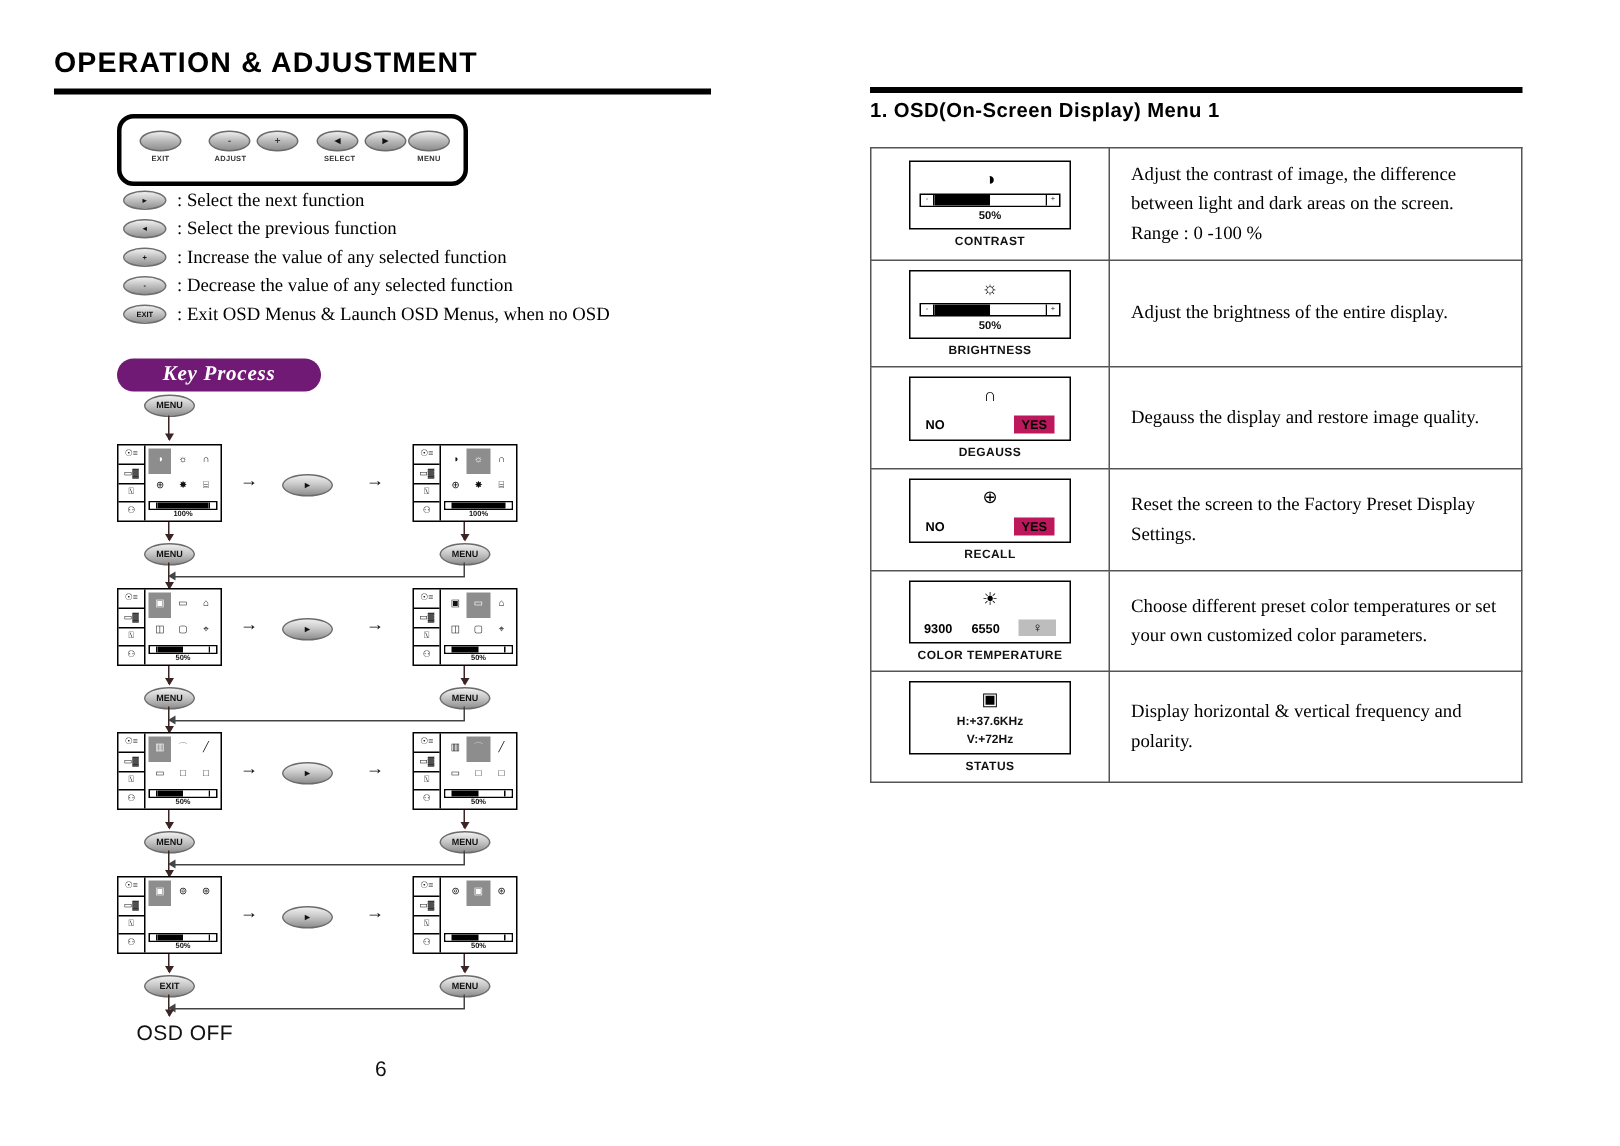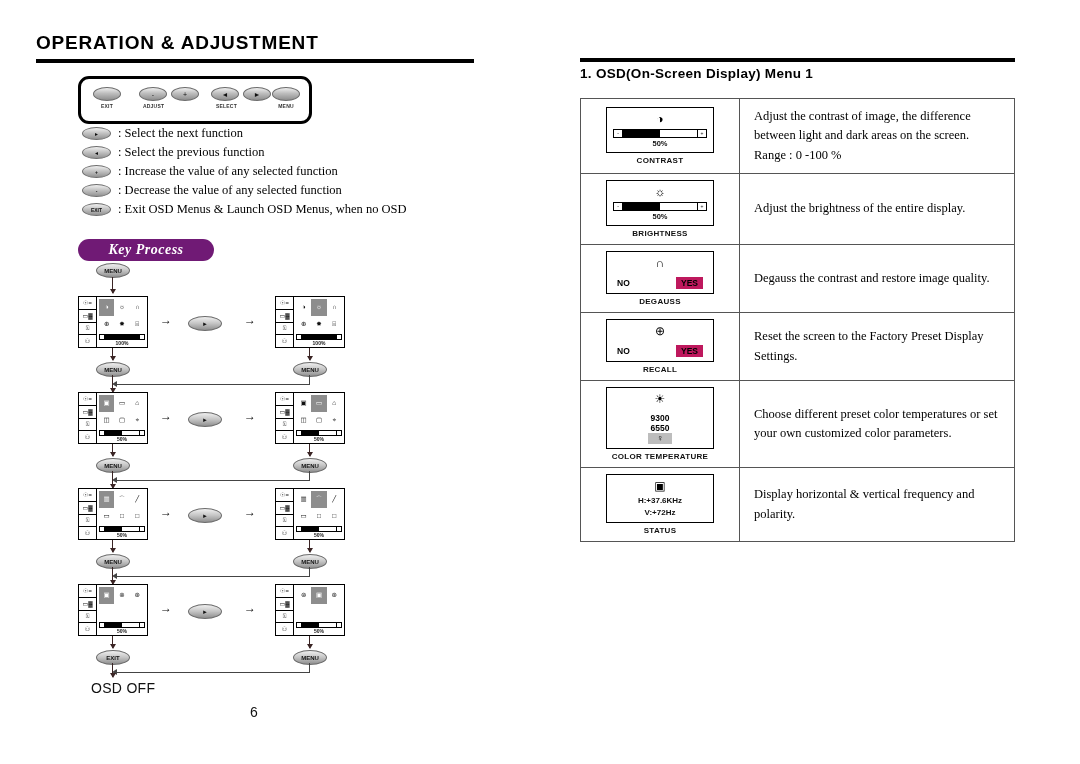--- a/index.html
+++ b/index.html
@@ -168,21 +168,21 @@
   }
   .box-yn{
     display:flex;justify-content:space-between;align-items:center;
     margin-top:6px;padding:0 4px;
     font-family:"Liberation Sans", sans-serif;font-size:8.5px;font-weight:bold;
   }
   .box-yn .yes{background:#be185d;padding:1px 5px;}
   .box-ct{
     display:flex;justify-content:space-between;align-items:center;
     margin-top:6px;padding:0 3px;
-    font-family:"Liberation Sans", sans-serif;font-size:8.5px;font-weight:bold;flex-direction:column;
+    font-family:"Liberation Sans", sans-serif;font-size:8.5px;font-weight:bold;
   }
   .box-ct .usr{background:#bdbdbd;padding:0px 9px;font-size:9px;line-height:11px;}
   .box-stat{
     font-family:"Liberation Sans", sans-serif;font-size:8px;font-weight:bold;
     line-height:10px;margin-top:2px;color:#111;
   }
   .box-caption{
     font-family:"Liberation Sans", sans-serif;
     font-size:8px;font-weight:bold;letter-spacing:0.3px;margin-top:3px;color:#111;
   }
@@ -560,21 +560,21 @@
           <td class="cell-desc">
             <span class="ln">Adjust the brightness of the entire display.</span>
           </td>
         </tr>
         <tr>
           <td class="cell-icon"><div class="box"><div class="box-glyph">∩</div><div class="box-yn">
                 <span class="no">NO</span>
                 <span class="yes">YES</span>
               </div></div><div class="box-caption">DEGAUSS</div></td>
           <td class="cell-desc">
-            <span class="ln">Degauss the contrast and restore image quality.</span>
+            <span class="ln">Degauss the display and restore image quality.</span>
           </td>
         </tr>
         <tr>
           <td class="cell-icon"><div class="box"><div class="box-glyph">⊕</div><div class="box-yn">
                 <span class="no">NO</span>
                 <span class="yes">YES</span>
               </div></div><div class="box-caption">RECALL</div></td>
           <td class="cell-desc">
             <span class="ln">Reset the screen to the Factory Preset Display</span>
             <span class="ln">Settings.</span>

